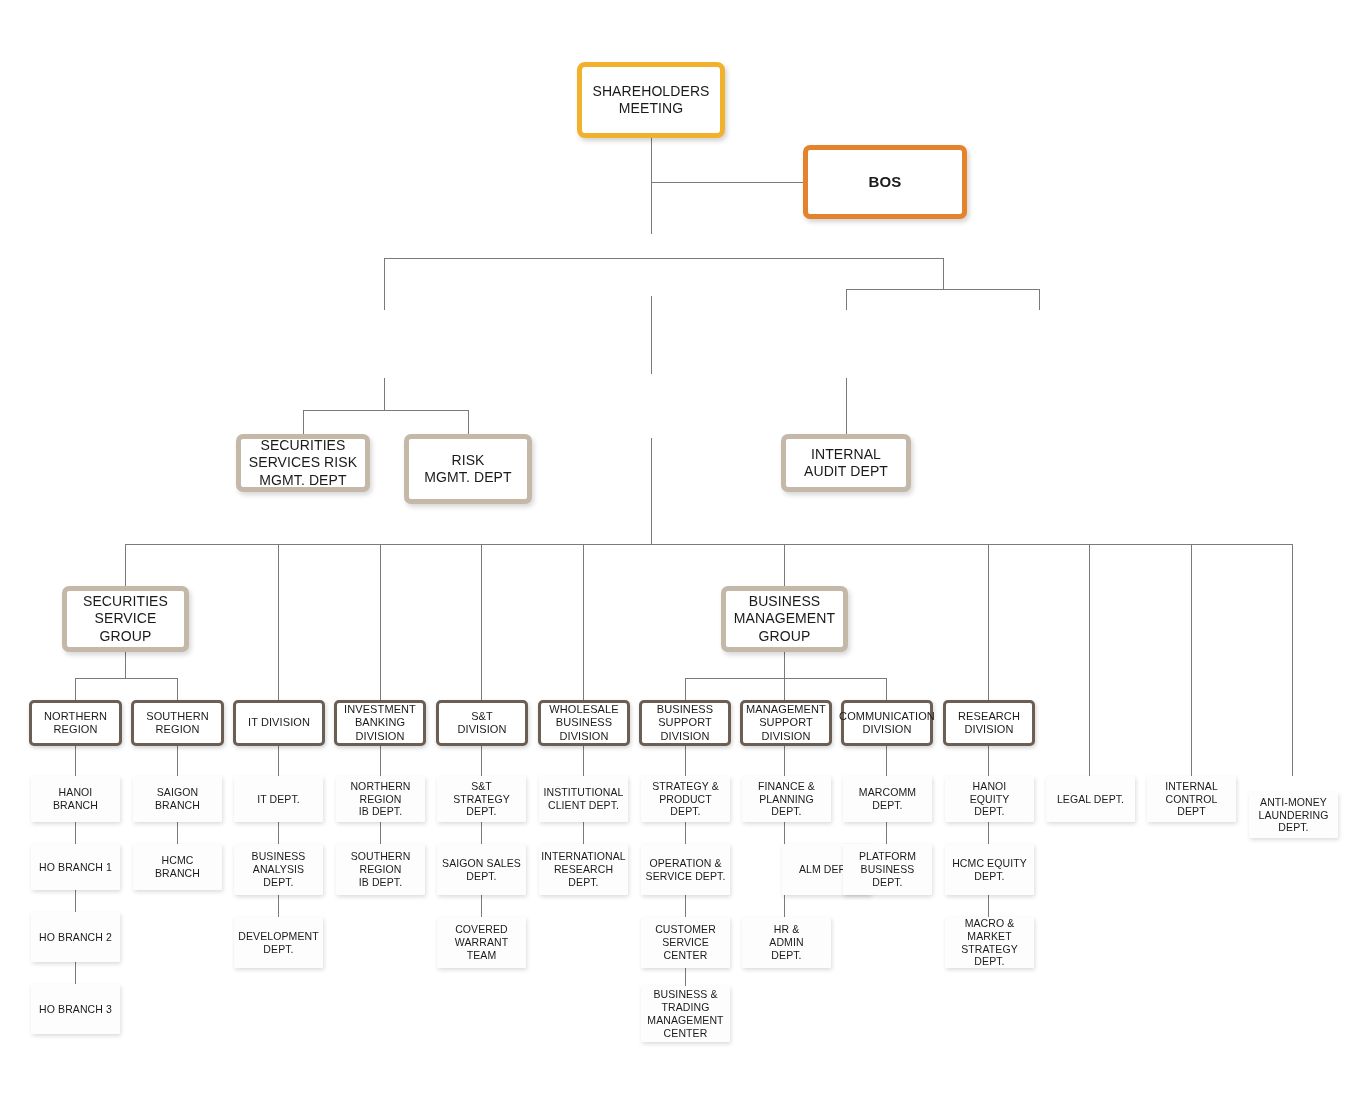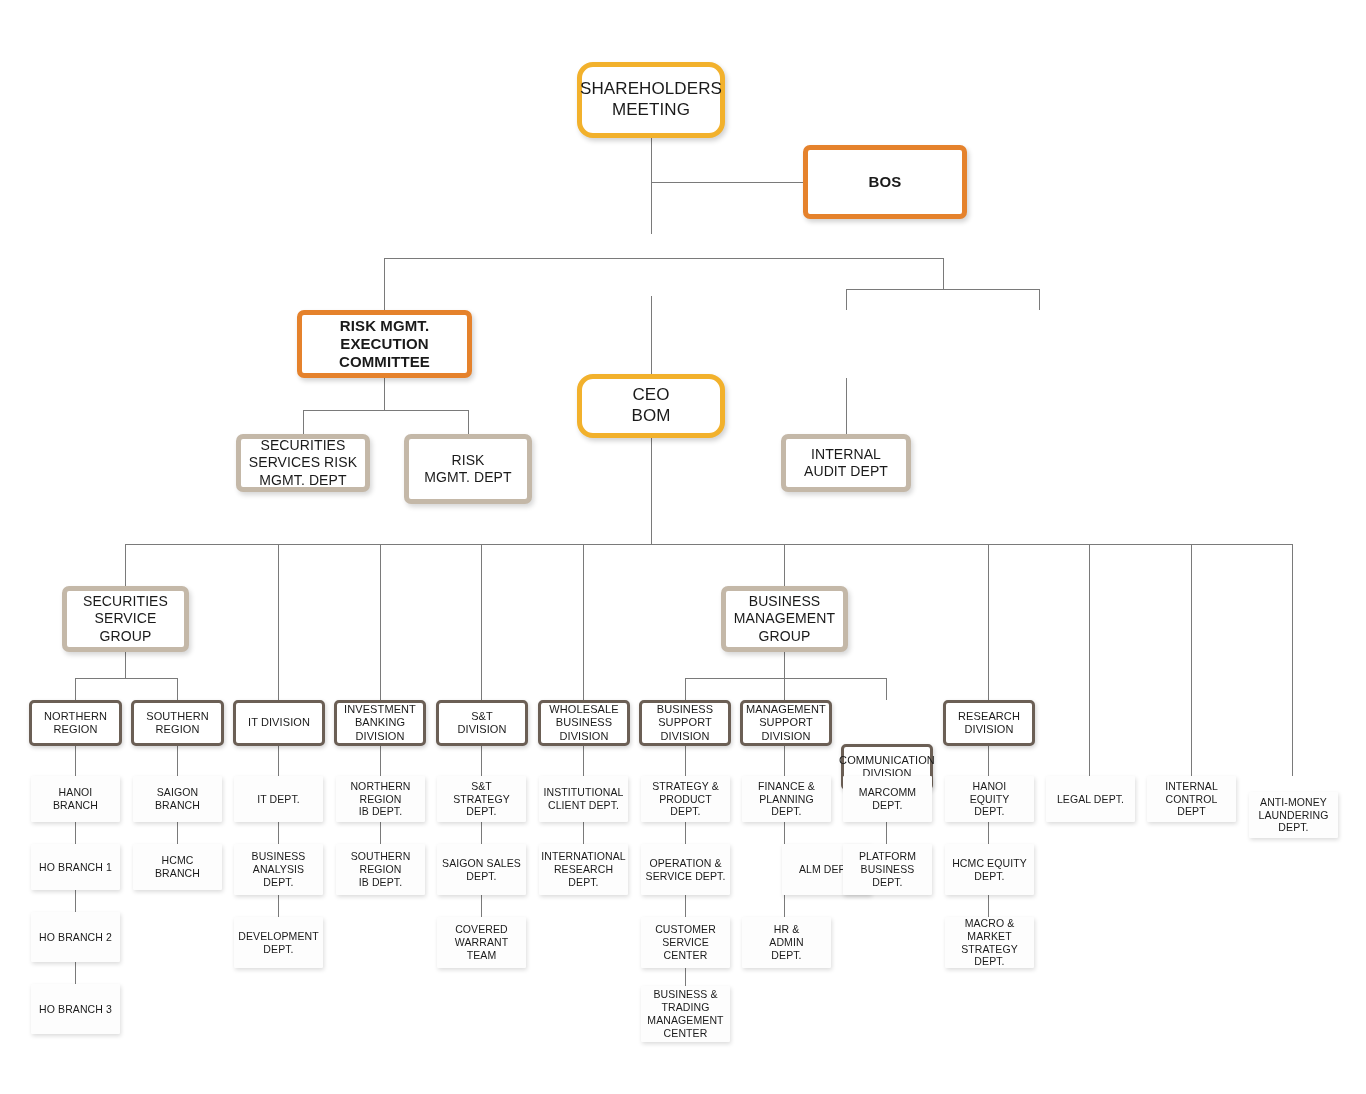--- a/index.html
+++ b/index.html
@@ -31,22 +31,22 @@
     background:#ffffff;
     color:#1a1a1a;
     line-height:1.22;
     letter-spacing:.1px;
     white-space:pre-line;
   }
 
   
   .n-amber{
     border:5px solid #F2B12C;
-    border-radius:16px;
-    font-size:17px;
+    border-radius:8px;
+    font-size:14px;
     box-shadow:2px 3px 5px rgba(0,0,0,.18);
   }
   
   .n-orange{
     border:5px solid #E5822C;
     border-radius:7px;
     font-size:15px;
     font-weight:bold;
     box-shadow:2px 3px 5px rgba(0,0,0,.18);
   }
@@ -153,28 +153,23 @@
   <div class="ln v" style="left:886px;top:822px;height:22px;"></div>
   <div class="ln v" style="left:988px;top:822px;height:22px;"></div>
   <div class="ln v" style="left:988px;top:895px;height:22px;"></div>
 
   <div class="node n-amber" style="left:577px;top:62px;width:148px;height:76px;">SHAREHOLDERS
 MEETING</div>
 
   <div class="node n-orange" style="left:803px;top:145px;width:164px;height:74px;">BOS</div>
 
 
-  <div class="node n-orange" style="left:297px;top:310px;width:175px;height:68px;">RISK MGMT.
-EXECUTION
-COMMITTEE</div>
-
-
-
-  <div class="node n-amber" style="left:577px;top:374px;width:148px;height:64px;">CEO
-BOM</div>
+
+
+
 
   <div class="node n-taupe" style="left:236px;top:434px;width:134px;height:58px;">SECURITIES
 SERVICES RISK
 MGMT. DEPT</div>
 
   <div class="node n-taupe" style="left:404px;top:434px;width:128px;height:70px;">RISK
 MGMT. DEPT</div>
 
   <div class="node n-taupe" style="left:781px;top:434px;width:130px;height:58px;">INTERNAL
 AUDIT DEPT</div>
@@ -199,21 +194,21 @@
 DIVISION</div>
   <div class="node n-div" style="left:538px;top:700px;width:92px;height:46px;">WHOLESALE
 BUSINESS
 DIVISION</div>
   <div class="node n-div" style="left:639px;top:700px;width:92px;height:46px;">BUSINESS
 SUPPORT
 DIVISION</div>
   <div class="node n-div" style="left:740px;top:700px;width:92px;height:46px;">MANAGEMENT
 SUPPORT
 DIVISION</div>
-  <div class="node n-div" style="left:841px;top:700px;width:92px;height:46px;margin-top:44px;">COMMUNICATION
+  <div class="node n-div" style="left:841px;top:700px;width:92px;height:46px;">COMMUNICATION
 DIVISION</div>
   <div class="node n-div" style="left:943px;top:700px;width:92px;height:46px;">RESEARCH
 DIVISION</div>
 
   <div class="node n-leaf" style="left:31px;top:776px;width:89px;height:46px;">HANOI
 BRANCH</div>
   <div class="node n-leaf" style="left:31px;top:844px;width:89px;height:46px;">HO BRANCH 1</div>
   <div class="node n-leaf" style="left:31px;top:912px;width:89px;height:50px;">HO BRANCH 2</div>
   <div class="node n-leaf" style="left:31px;top:984px;width:89px;height:50px;">HO BRANCH 3</div>
 

